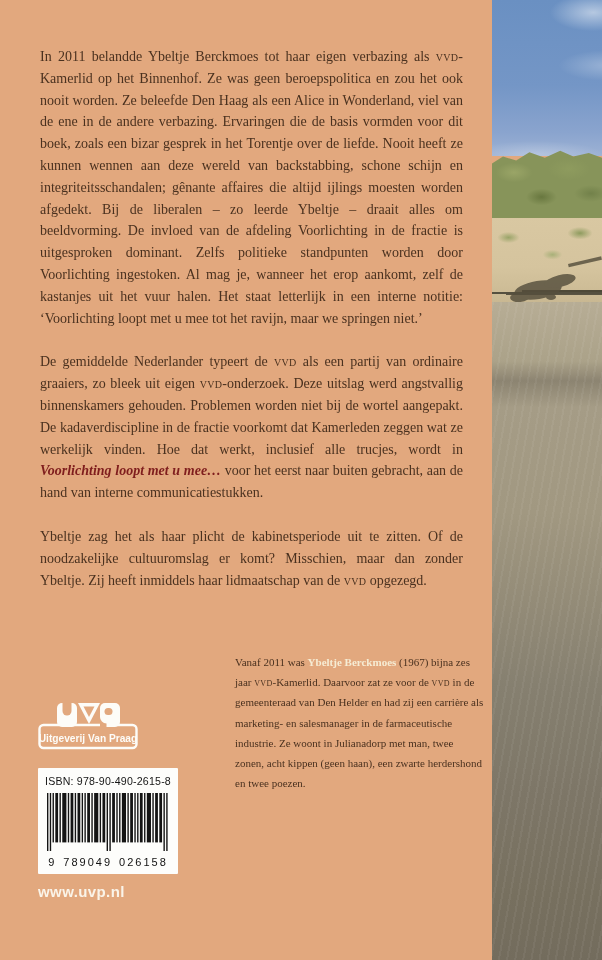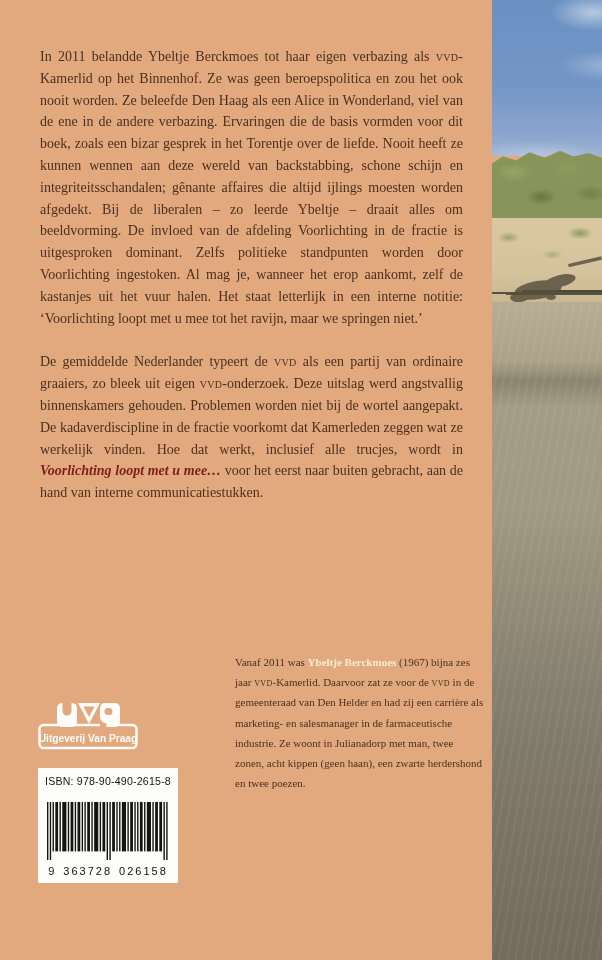--- a/index.html
+++ b/index.html
@@ -60,21 +60,21 @@
   
   .bottom{position:absolute;left:38px;top:652px;display:flex;}
   .left-col{width:197px;}
   .logo{margin-top:48px;}
   .barcode-box{
     margin-top:12px;width:140px;background:#fdfdfb;border-radius:1px;
     padding:7px 0 6px 0;text-align:center;
   }
   .isbn-label{
     font-family:"Liberation Sans",sans-serif;font-size:10.6px;color:#151515;
-    letter-spacing:.2px;margin-bottom:15px;
+    letter-spacing:.2px;margin-bottom:6px;
   }
   .barcode-digits{
     font-family:"Liberation Sans",sans-serif;font-size:11px;color:#111;
     margin-top:1px;display:flex;justify-content:center;gap:7px;letter-spacing:2px;
   }
   .website{
     margin-top:9px;font-family:"Liberation Sans",sans-serif;font-weight:bold;
     font-size:15px;color:#faf4e9;letter-spacing:.4px;
   }
   .bio{
@@ -99,20 +99,21 @@
         <ellipse cx="20" cy="47" rx="10" ry="5" transform="rotate(-6 20 47)"></ellipse>
         <rect x="68" y="14" width="34" height="3.4" transform="rotate(-13 68 14)"></rect>
         <ellipse cx="51" cy="47" rx="5" ry="3"></ellipse>
       </g>
     </svg>
   </div>
 
   <div class="text-col">
     <p><span>In 2011 belandde Ybeltje Berckmoes tot haar eigen verbazing als </span><span class="sc">vvd</span><span>-Kamerlid op het Binnenhof. Ze was geen beroepspolitica en zou het ook nooit worden. Ze beleefde Den Haag als een Alice in Wonderland, viel van de ene in de andere verbazing. Ervaringen die de basis vormden voor dit boek, zoals een bizar gesprek in het Torentje over de liefde. Nooit heeft ze kunnen wennen aan deze wereld van backstabbing, schone schijn en integriteitsschandalen; gênante affaires die altijd ijlings moesten worden afgedekt. Bij de liberalen – zo leerde Ybeltje – draait alles om beeldvorming. De invloed van de afdeling Voorlichting in de fractie is uitgesproken dominant. Zelfs politieke standpunten worden door Voorlichting ingestoken. Al mag je, wanneer het erop aankomt, zelf de kastanjes uit het vuur halen. Het staat letterlijk in een interne notitie: ‘Voorlichting loopt met u mee tot het ravijn, maar we springen niet.’</span></p>
     <p><span>De gemiddelde Nederlander typeert de </span><span class="sc">vvd</span><span> als een partij van ordinaire graaiers, zo bleek uit eigen </span><span class="sc">vvd</span><span>-onderzoek. Deze uitslag werd angstvallig binnenskamers gehouden. Problemen worden niet bij de wortel aangepakt. De kadaverdiscipline in de fractie voorkomt dat Kamerleden zeggen wat ze werkelijk vinden. Hoe dat werkt, inclusief alle trucjes, wordt in </span><span class="title-accent">Voorlichting loopt met u mee…</span><span> voor het eerst naar buiten gebracht, aan de hand van interne communicatiestukken.</span></p>
+    <p><span>Ybeltje zag het als haar plicht de kabinetsperiode uit te zitten. Of de noodzakelijke cultuuromslag er komt? Misschien, maar dan zonder Ybeltje. Zij heeft inmiddels haar lidmaatschap van de </span><span class="sc">vvd</span><span> opgezegd.</span></p>
   </div>
 
   <div class="bottom">
     <div class="left-col">
 
       <svg class="logo" width="100" height="52" viewBox="0 0 100 52">
 
         <rect x="1.5" y="25" width="97" height="23" rx="4" fill="none" stroke="#fdfcf8" stroke-width="2.4"></rect>
 
         <g>
@@ -169,23 +170,24 @@
             <rect x="72" width="3" height="46"></rect>
               <rect x="76" width="1" height="46"></rect>
             <rect x="78" width="2" height="46"></rect>
               <rect x="81" width="2" height="46"></rect>
             <rect x="84" width="1" height="54"></rect>
               <rect x="86" width="1" height="54"></rect>
           </g>
         </svg>
         <div class="barcode-digits">
           <span>9</span>
-          <span>363728</span>
+          <span>789049</span>
           <span>026158</span>
         </div>
       </div>
 
+      <div class="website">www.uvp.nl</div>
     </div>
 
     <div class="bio"><span>Vanaf 2011 was </span><span class="name-accent">Ybeltje Berckmoes</span><span> (1967) bijna zes jaar </span><span class="sc">vvd</span><span>-Kamerlid. Daarvoor zat ze voor de </span><span class="sc">vvd</span><span> in de gemeenteraad van Den Helder en had zij een carrière als marketing- en salesmanager in de farmaceutische industrie. Ze woont in Julianadorp met man, twee zonen, acht kippen (geen haan), een zwarte herdershond en twee poezen.</span></div>
   </div>
 
 </div>
 
 </body></html>

